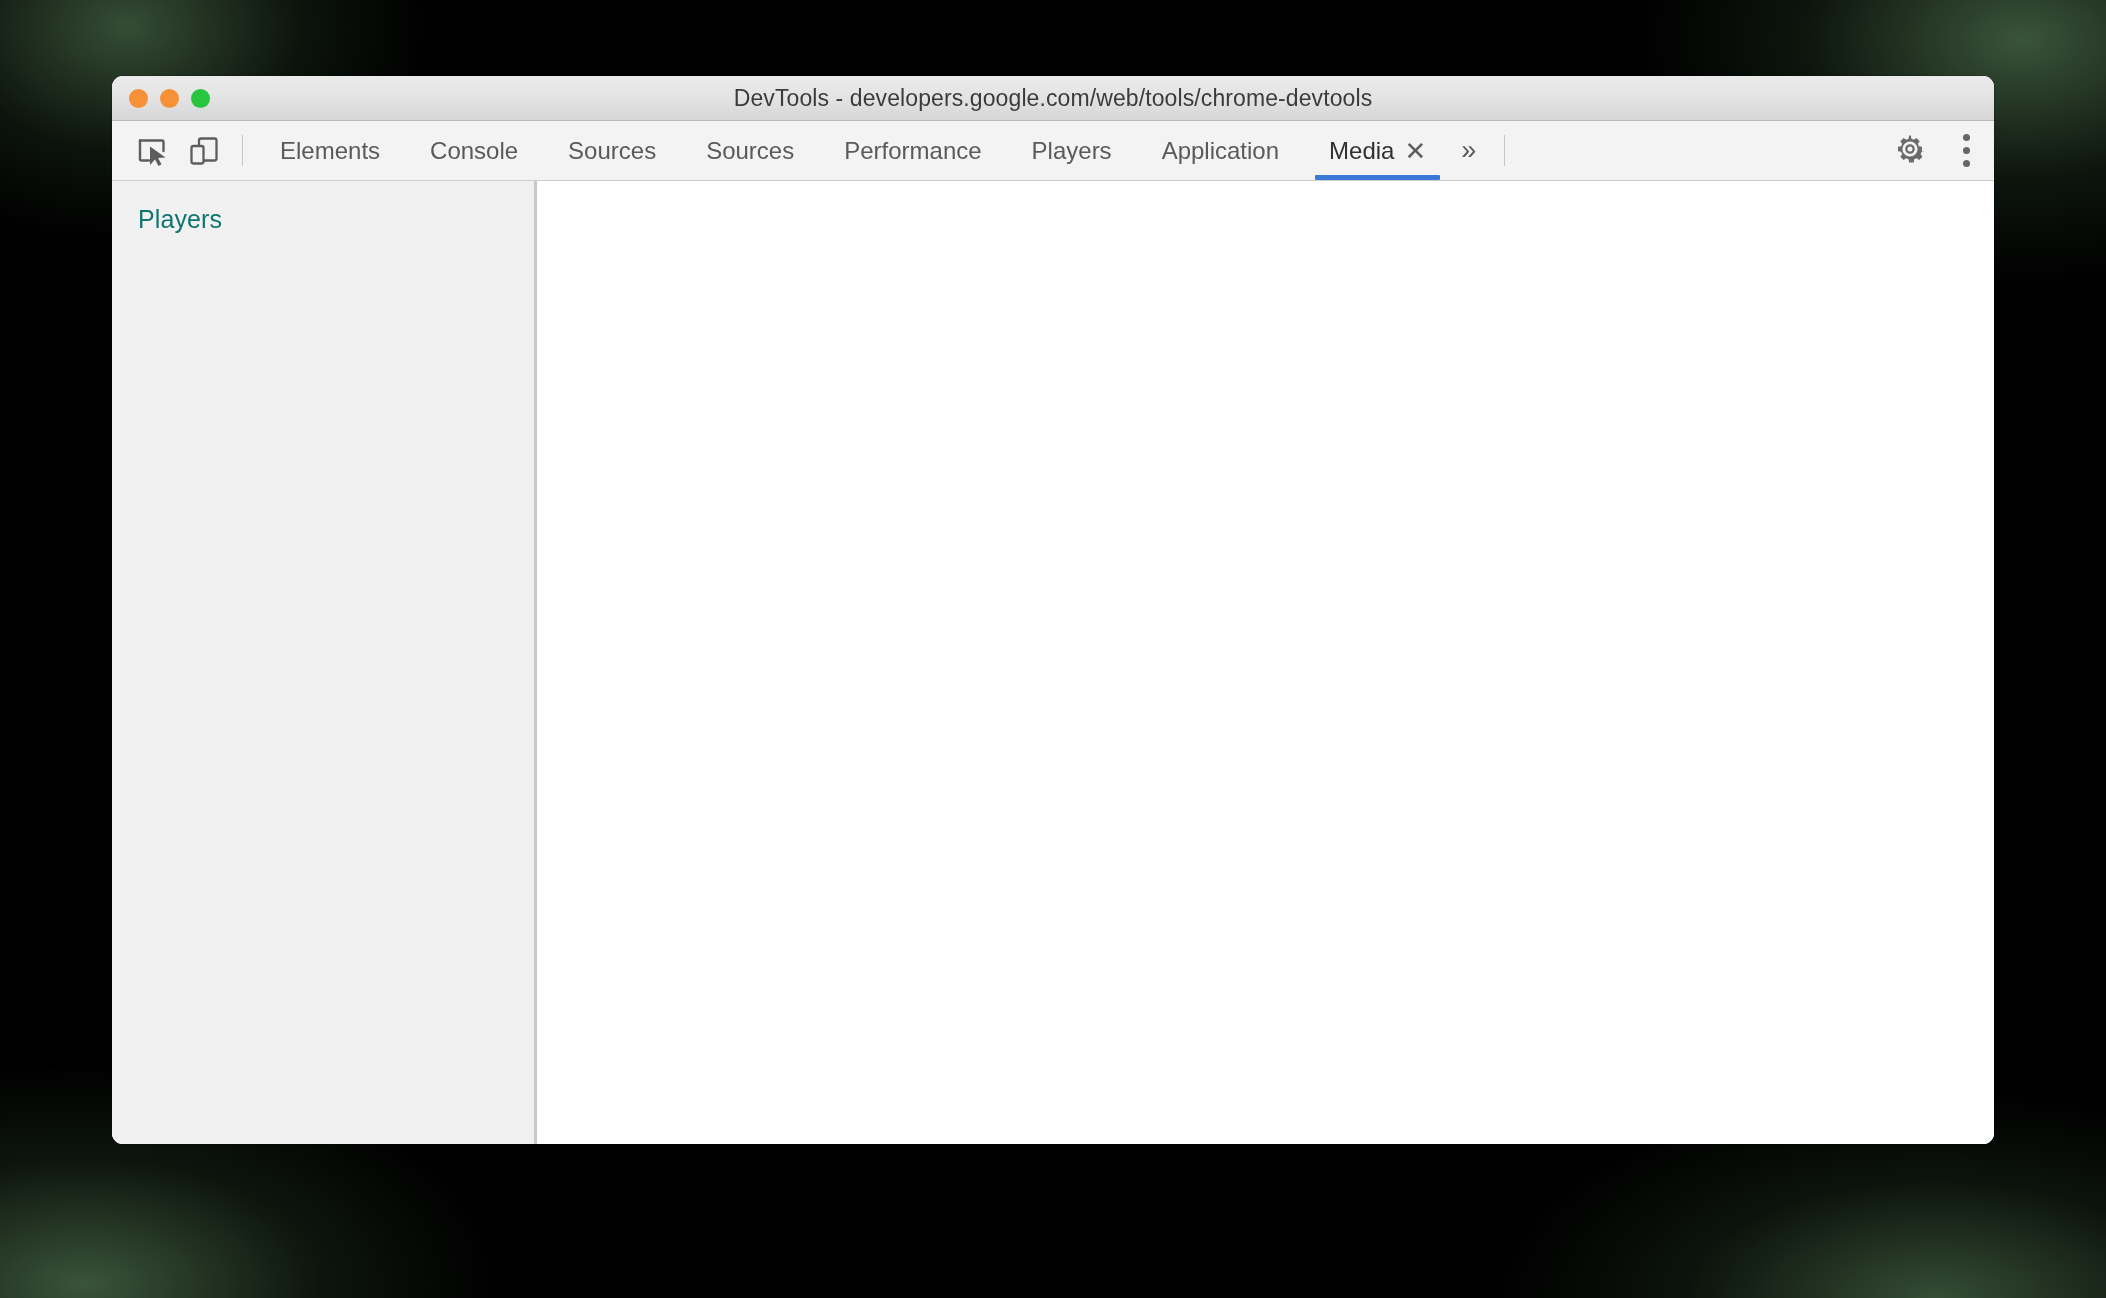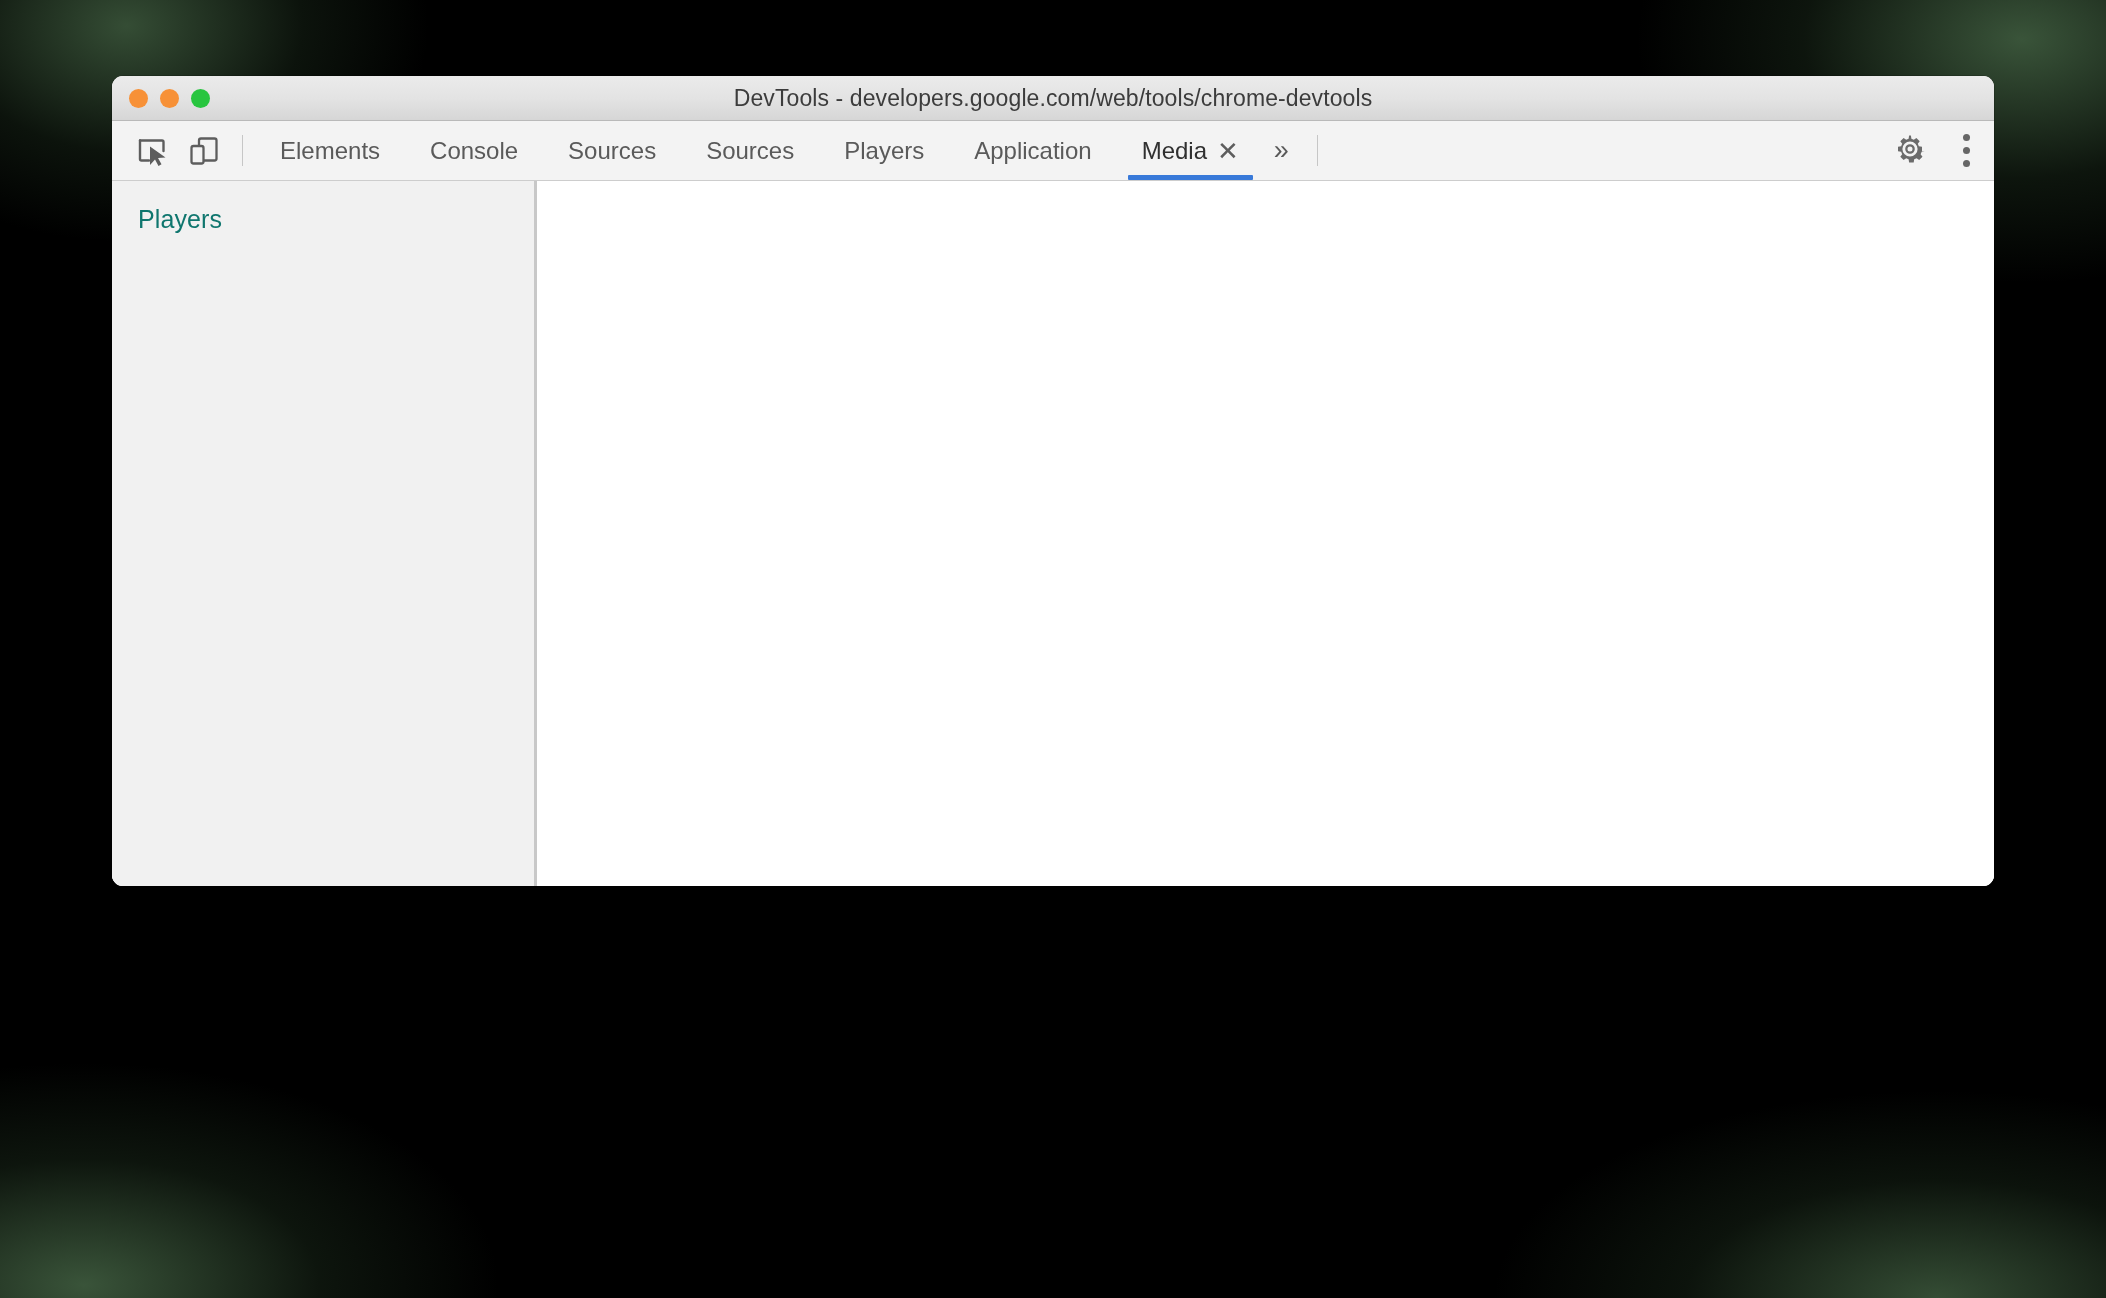--- a/index.html
+++ b/index.html
@@ -28,21 +28,21 @@
       radial-gradient(ellipse 600px 280px at 92% 100%,rgba(96,140,96,0.55) 0%, rgba(60,95,60,0.20) 42%, rgba(0,0,0,0) 74%),
       #000000;
   }
 
   
   #window {
     position: absolute;
     left: 112px;
     top: 76px;
     width: 1882px;
-    height: 810px;
+    height: 1068px;
     border-radius: 11px;
     overflow: hidden;
     background: #ffffff;
     box-shadow: 0 0 0 0.5px rgba(0,0,0,0.30);
   }
 
   
   #titlebar {
     position: relative;
     height: 45px;
@@ -257,20 +257,23 @@
       <div class="tab">
         <span>Console</span>
       </div>
       <div class="tab">
         <span>Sources</span>
       </div>
       <div class="tab">
         <span>Sources</span>
       </div>
       <div class="tab">
+        <span>Performance</span>
+      </div>
+      <div class="tab">
         <span>Players</span>
       </div>
       <div class="tab">
         <span>Application</span>
       </div>
       <div class="tab selected">
         <span>Media</span>
         <span class="tab-close">✕</span>
         <span class="underline"></span>
       </div>

